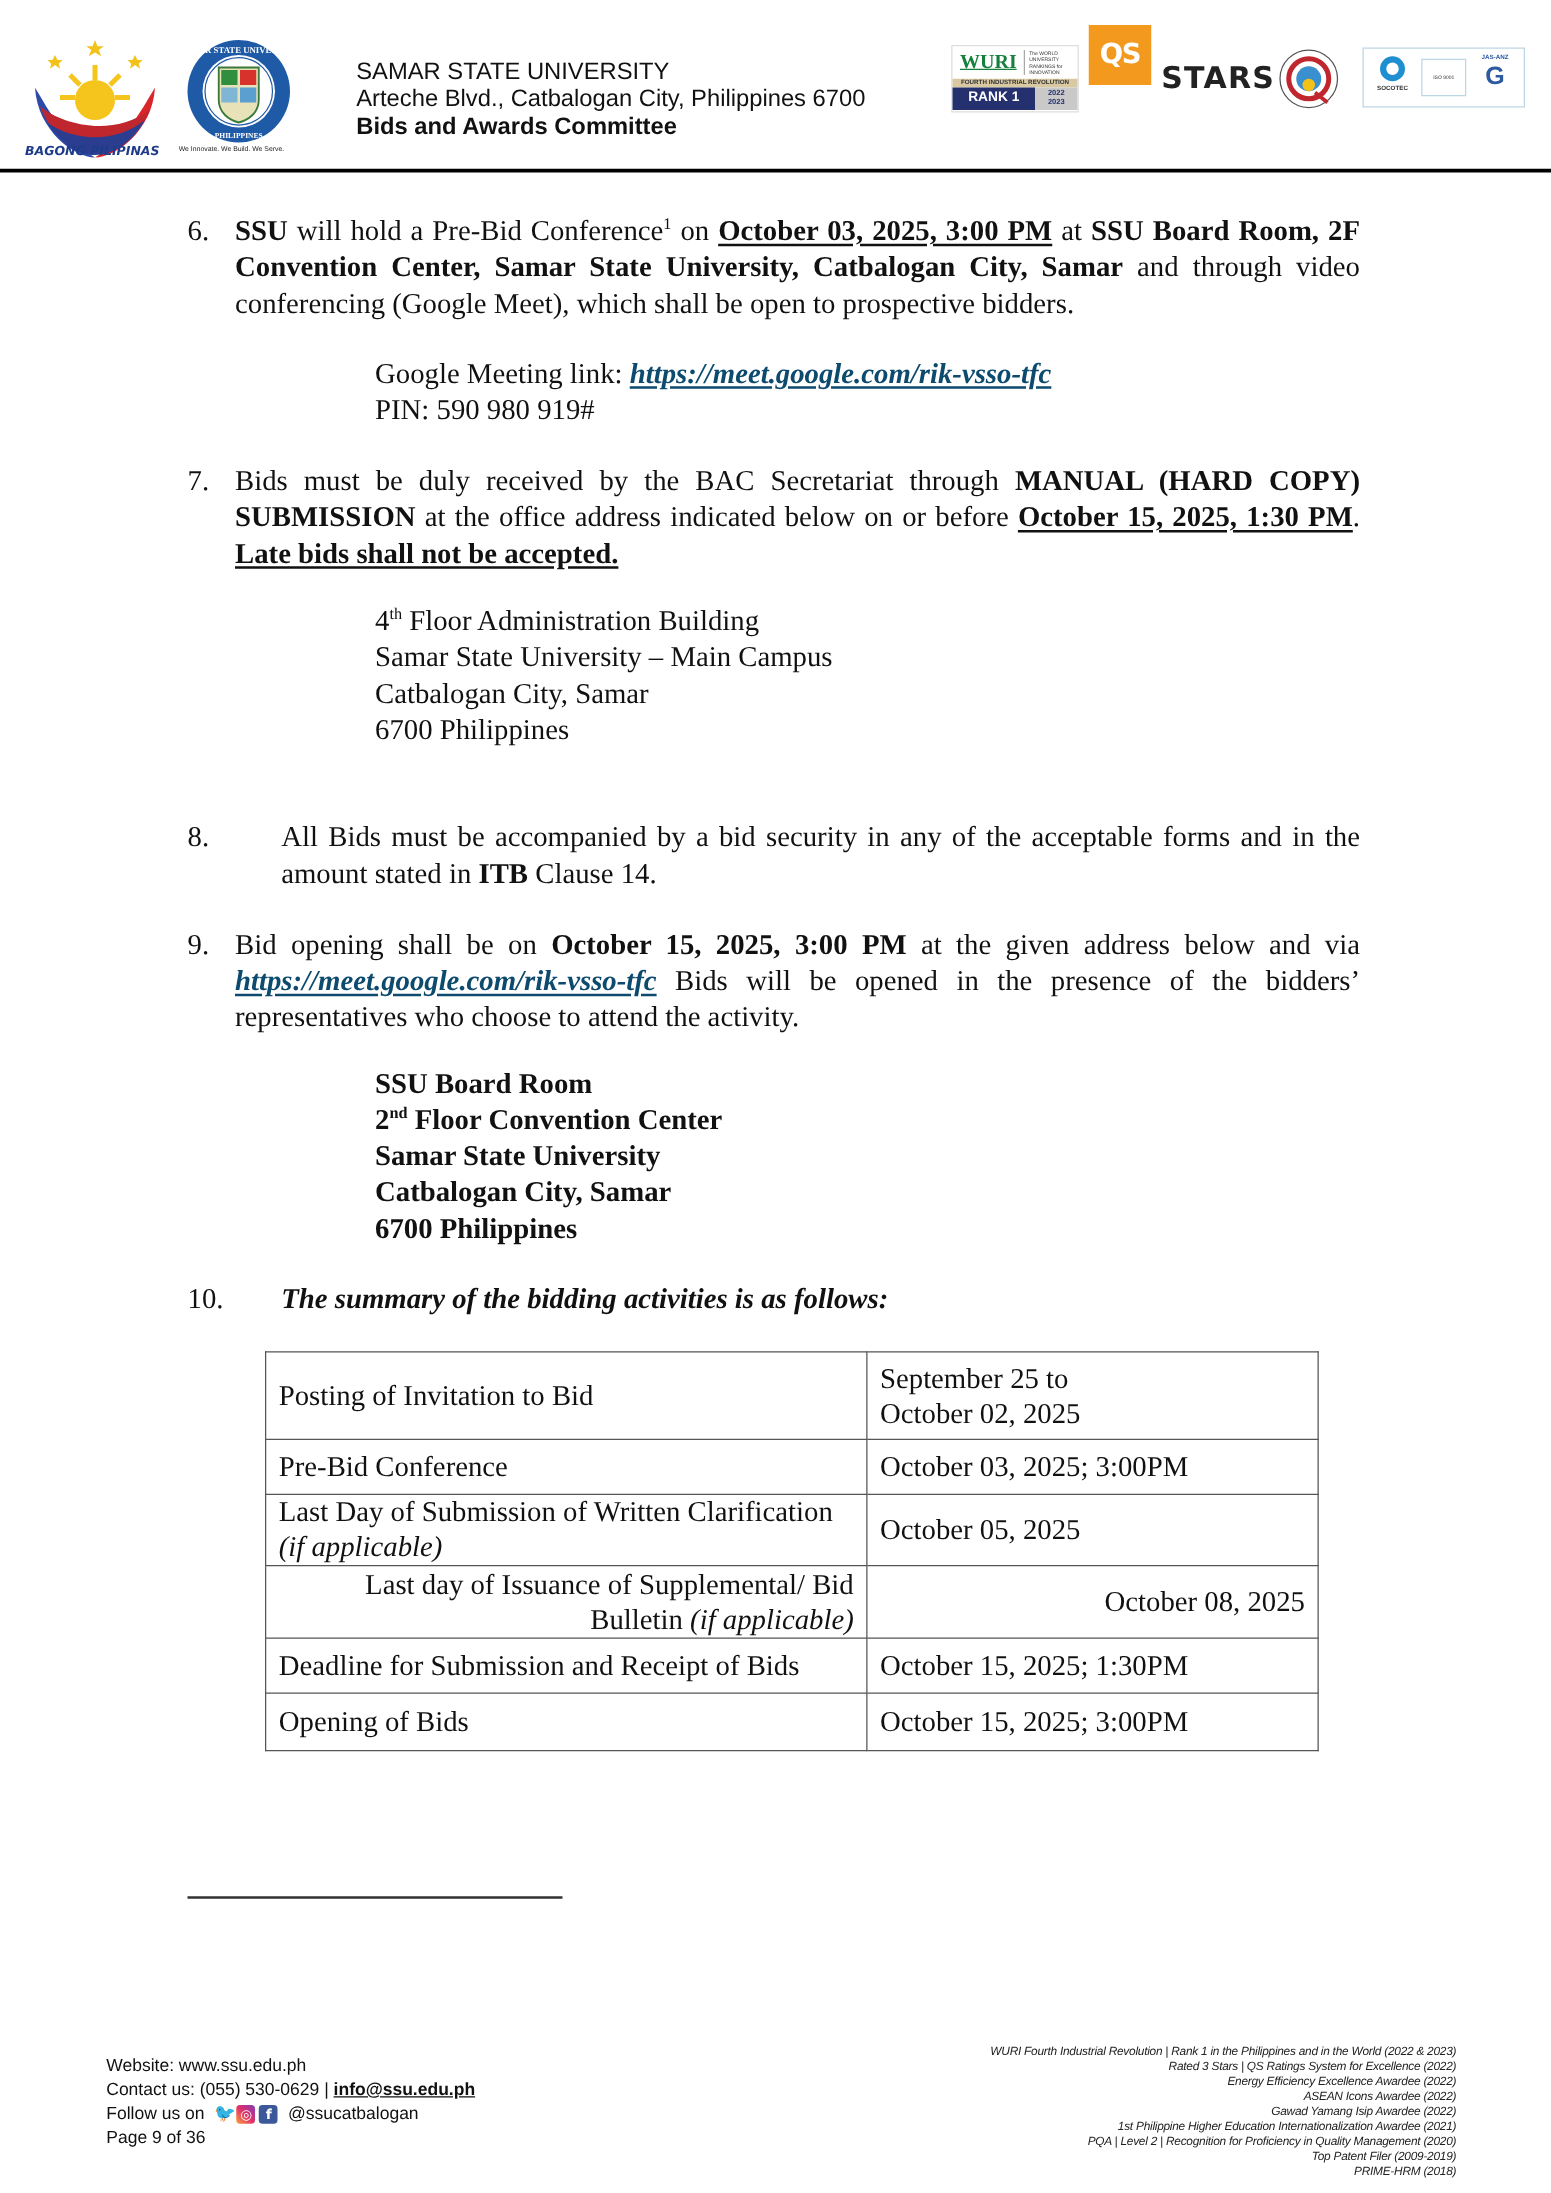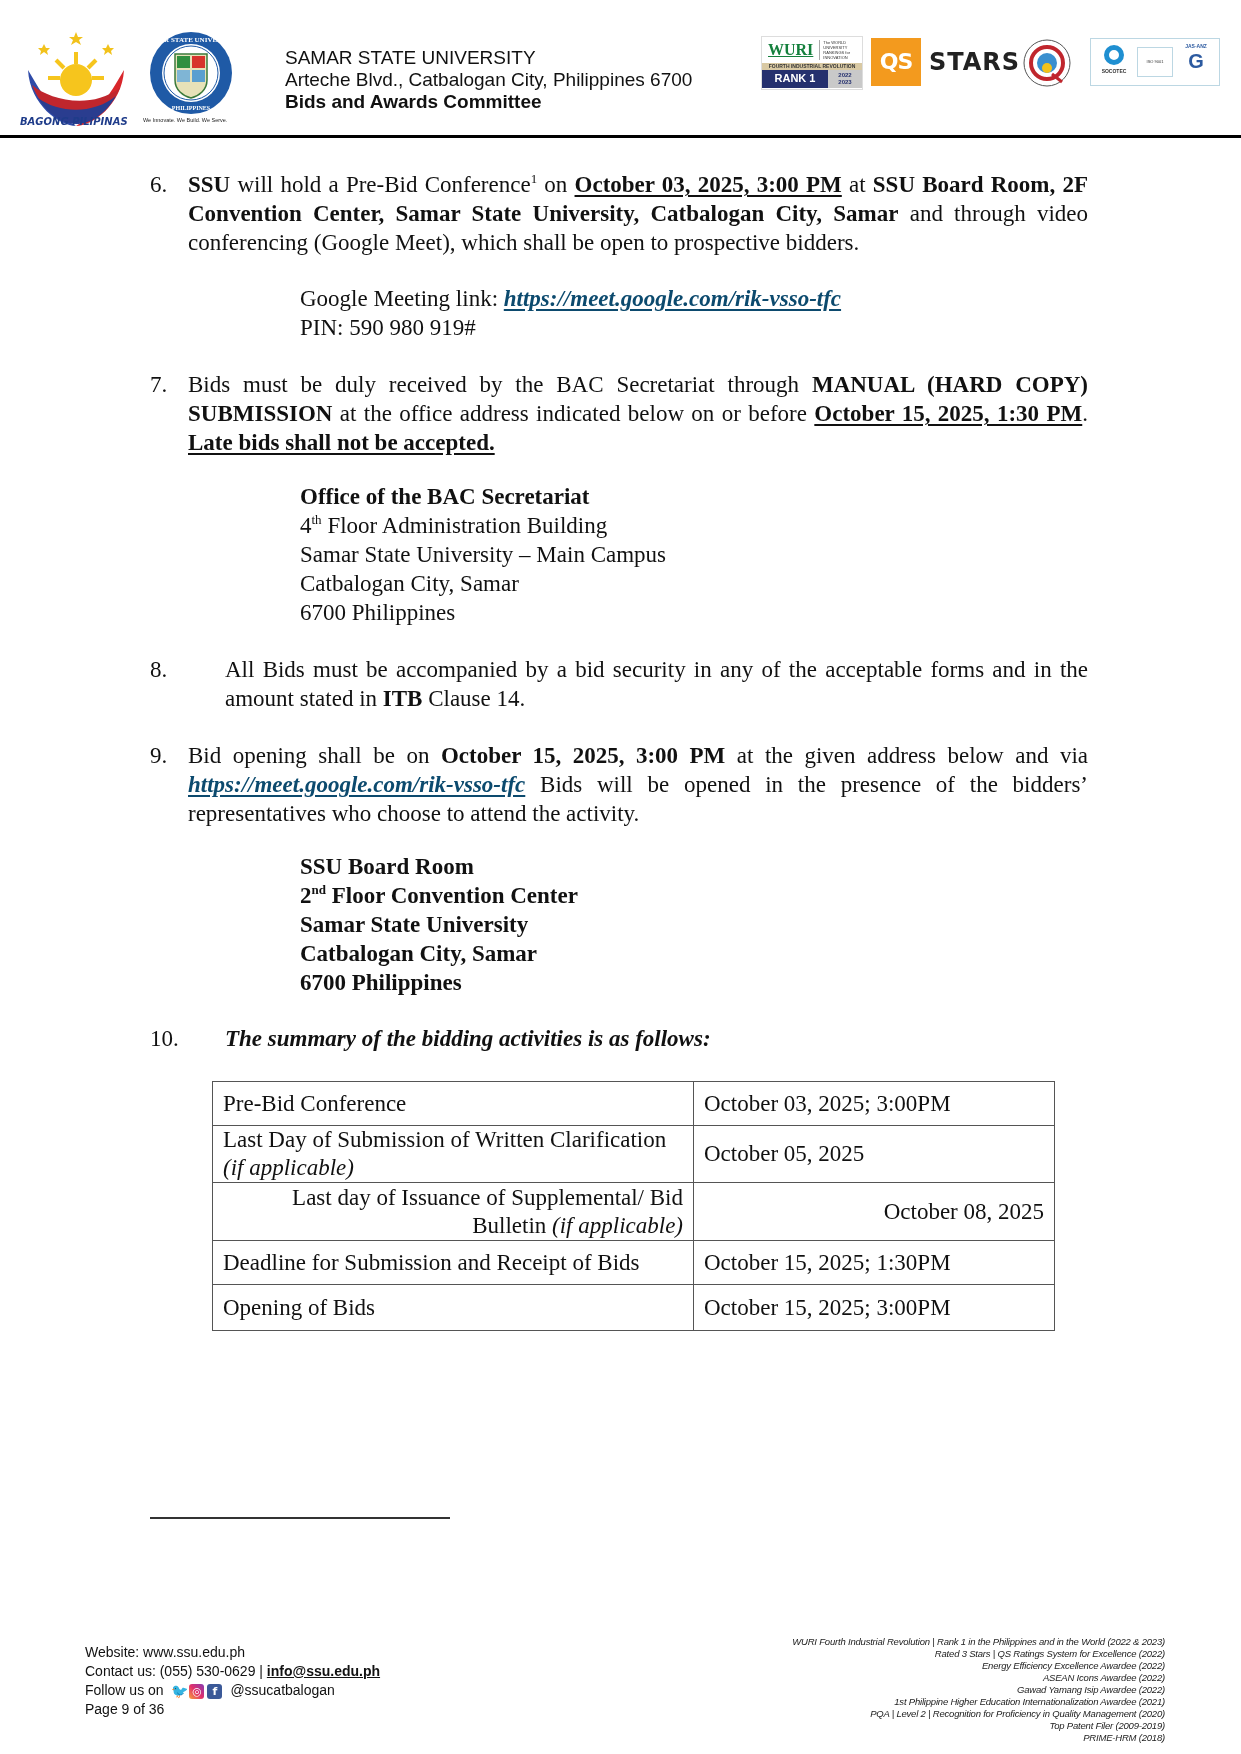--- a/index.html
+++ b/index.html
@@ -16,21 +16,21 @@
 
   .badge-wuri { position: absolute; left: 761px; top: 36px; width: 100px; height: 52px; background: #fff; border: 1px solid #ddd; }
   .badge-wuri .top { height: 26px; display: flex; align-items: center; padding-left: 6px; }
   .badge-wuri .wuri { font: bold 16px "Liberation Serif", serif; color: #15803d; text-decoration: underline; }
   .badge-wuri .small { font: 4px "Liberation Sans", sans-serif; color: #333; margin-left: 6px; border-left: 1px solid #aaa; padding-left: 3px; line-height: 5px; }
   .badge-wuri .strip { height: 7px; background: #d9c9a3; font: bold 5px "Liberation Sans", sans-serif; color: #333; text-align: center; line-height: 7px; }
   .badge-wuri .bottom { height: 18px; display: flex; }
   .badge-wuri .rank { flex: 0 0 66px; background: #25306e; color: #fff; font: bold 11px "Liberation Sans", sans-serif; text-align: center; line-height: 16px; }
   .badge-wuri .yrs { flex: 1; background: #c9c9c9; font: bold 6px "Liberation Sans", sans-serif; color: #25306e; text-align: center; line-height: 7px; padding-top: 2px; }
 
-  .badge-qs { position: absolute; left: 871px; top: 38px; width: 50px; height: 48px; background: #f39a1e; color: #fff; font: bold 22px "DejaVu Sans", sans-serif; text-align: center; line-height: 48px; letter-spacing: -1px; }
+  .badge-qs { position: absolute; left: 871px; top: 20px; width: 50px; height: 48px; background: #f39a1e; color: #fff; font: bold 22px "DejaVu Sans", sans-serif; text-align: center; line-height: 48px; letter-spacing: -1px; }
   .badge-stars { position: absolute; left: 929px; top: 48px; font: bold 24px "DejaVu Sans", sans-serif; color: #222; letter-spacing: 1px; }
   .badge-pqa { position: absolute; left: 1022px; top: 38px; width: 50px; height: 50px; }
   .badge-socotec { position: absolute; left: 1090px; top: 38px; width: 128px; height: 46px; border: 1px solid #bcd7e3; background: #fff; }
   .badge-socotec .soc { position: absolute; left: 6px; top: 6px; width: 34px; text-align: center; }
   .badge-socotec .soc .circ { width: 20px; height: 20px; border-radius: 50%; border: 5px solid #1f8fd1; box-sizing: border-box; margin: 0 auto; }
   .badge-socotec .soc .t { font: bold 5px "Liberation Sans", sans-serif; color: #333; margin-top: 3px; }
   .badge-socotec .iso { position: absolute; left: 46px; top: 8px; width: 34px; height: 28px; border: 1px solid #bcd7e3; font: 4px "Liberation Sans", sans-serif; color: #333; text-align: center; line-height: 28px; }
   .badge-socotec .jas { position: absolute; left: 88px; top: 4px; width: 34px; text-align: center; }
   .badge-socotec .jas .t { font: bold 5px "Liberation Sans", sans-serif; color: #2c5aa0; }
   .badge-socotec .jas .g { font: bold 20px "Liberation Sans", sans-serif; color: #2c5aa0; line-height: 24px; }
@@ -158,21 +158,20 @@
   <div class="addr" style="top:284px;">
     <div><span>Google Meeting link: </span><a class="link">https://meet.google.com/rik-vsso-tfc</a></div>
     <div>PIN: 590 980 919#</div>
   </div>
 
   <div class="num" style="left:150px; top:370px; line-height:29px;">7.</div>
   <div class="para just" style="left:188px; top:370px; width:900px;">
     <span>Bids must be duly received by the BAC Secretariat through </span><b>MANUAL (HARD COPY) SUBMISSION</b><span> at the office address indicated below on or before </span><b class="u">October 15, 2025, 1:30 PM</b><span>. </span><b class="u">Late bids shall not be accepted.</b>
   </div>
   <div class="addr" style="top:482px;">
-    <div><b>Office of the BAC Secretariat</b></div>
     <div><span>4</span><sup>th</sup><span> Floor Administration Building</span></div>
     <div>Samar State University – Main Campus</div>
     <div>Catbalogan City, Samar</div>
     <div>6700 Philippines</div>
   </div>
 
   <div class="num" style="left:150px; top:655px; line-height:29px;">8.</div>
   <div class="para just" style="left:225px; top:655px; width:863px;">
     <span>All Bids must be accompanied by a bid security in any of the acceptable forms and in the amount stated in </span><b>ITB</b><span> Clause 14.</span>
   </div>
@@ -188,20 +187,27 @@
     <div>Catbalogan City, Samar</div>
     <div>6700 Philippines</div>
   </div>
 
   <div class="num" style="left:150px; top:1024px; line-height:29px;">10.</div>
   <div class="para" style="left:225px; top:1024px; font-weight:bold; font-style:italic;">The summary of the bidding activities is as follows:</div>
 </div>
 
 <table class="sched">
   <tbody id="sched-body">
+      <tr style="height: 70px;">
+        <td class="c1"><span>Posting of Invitation to Bid</span></td>
+        <td>
+          <div>September 25 to</div>
+          <div>October 02, 2025</div>
+        </td>
+      </tr>
       <tr style="height: 44px;">
         <td class="c1"><span>Pre-Bid Conference</span></td>
         <td>
           <div>October 03, 2025; 3:00PM</div>
         </td>
       </tr>
       <tr style="height: 56px;">
         <td class="c1"><span>Last Day of Submission of Written Clarification </span><i>(if applicable)</i></td>
         <td>
           <div>October 05, 2025</div>

